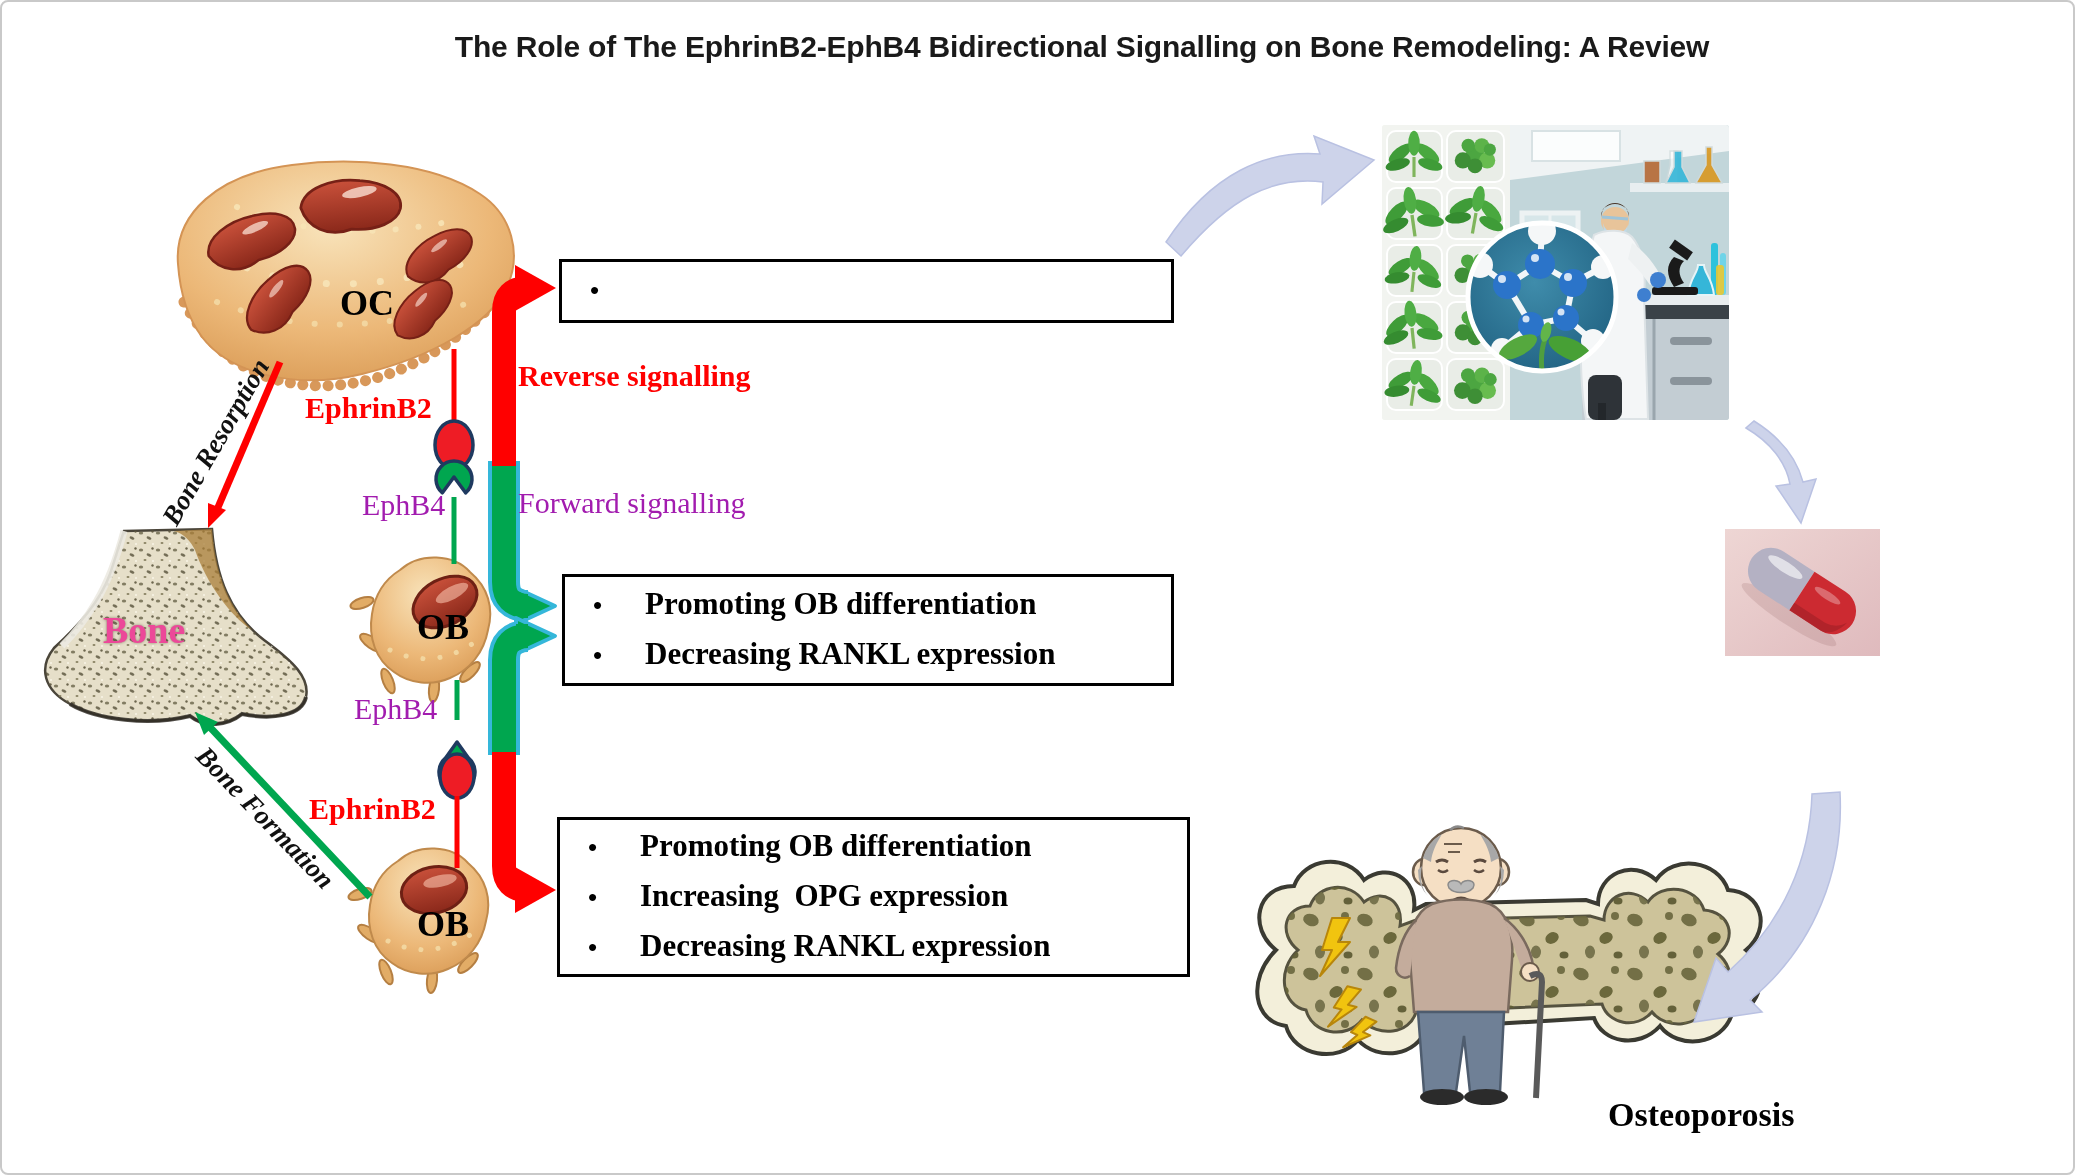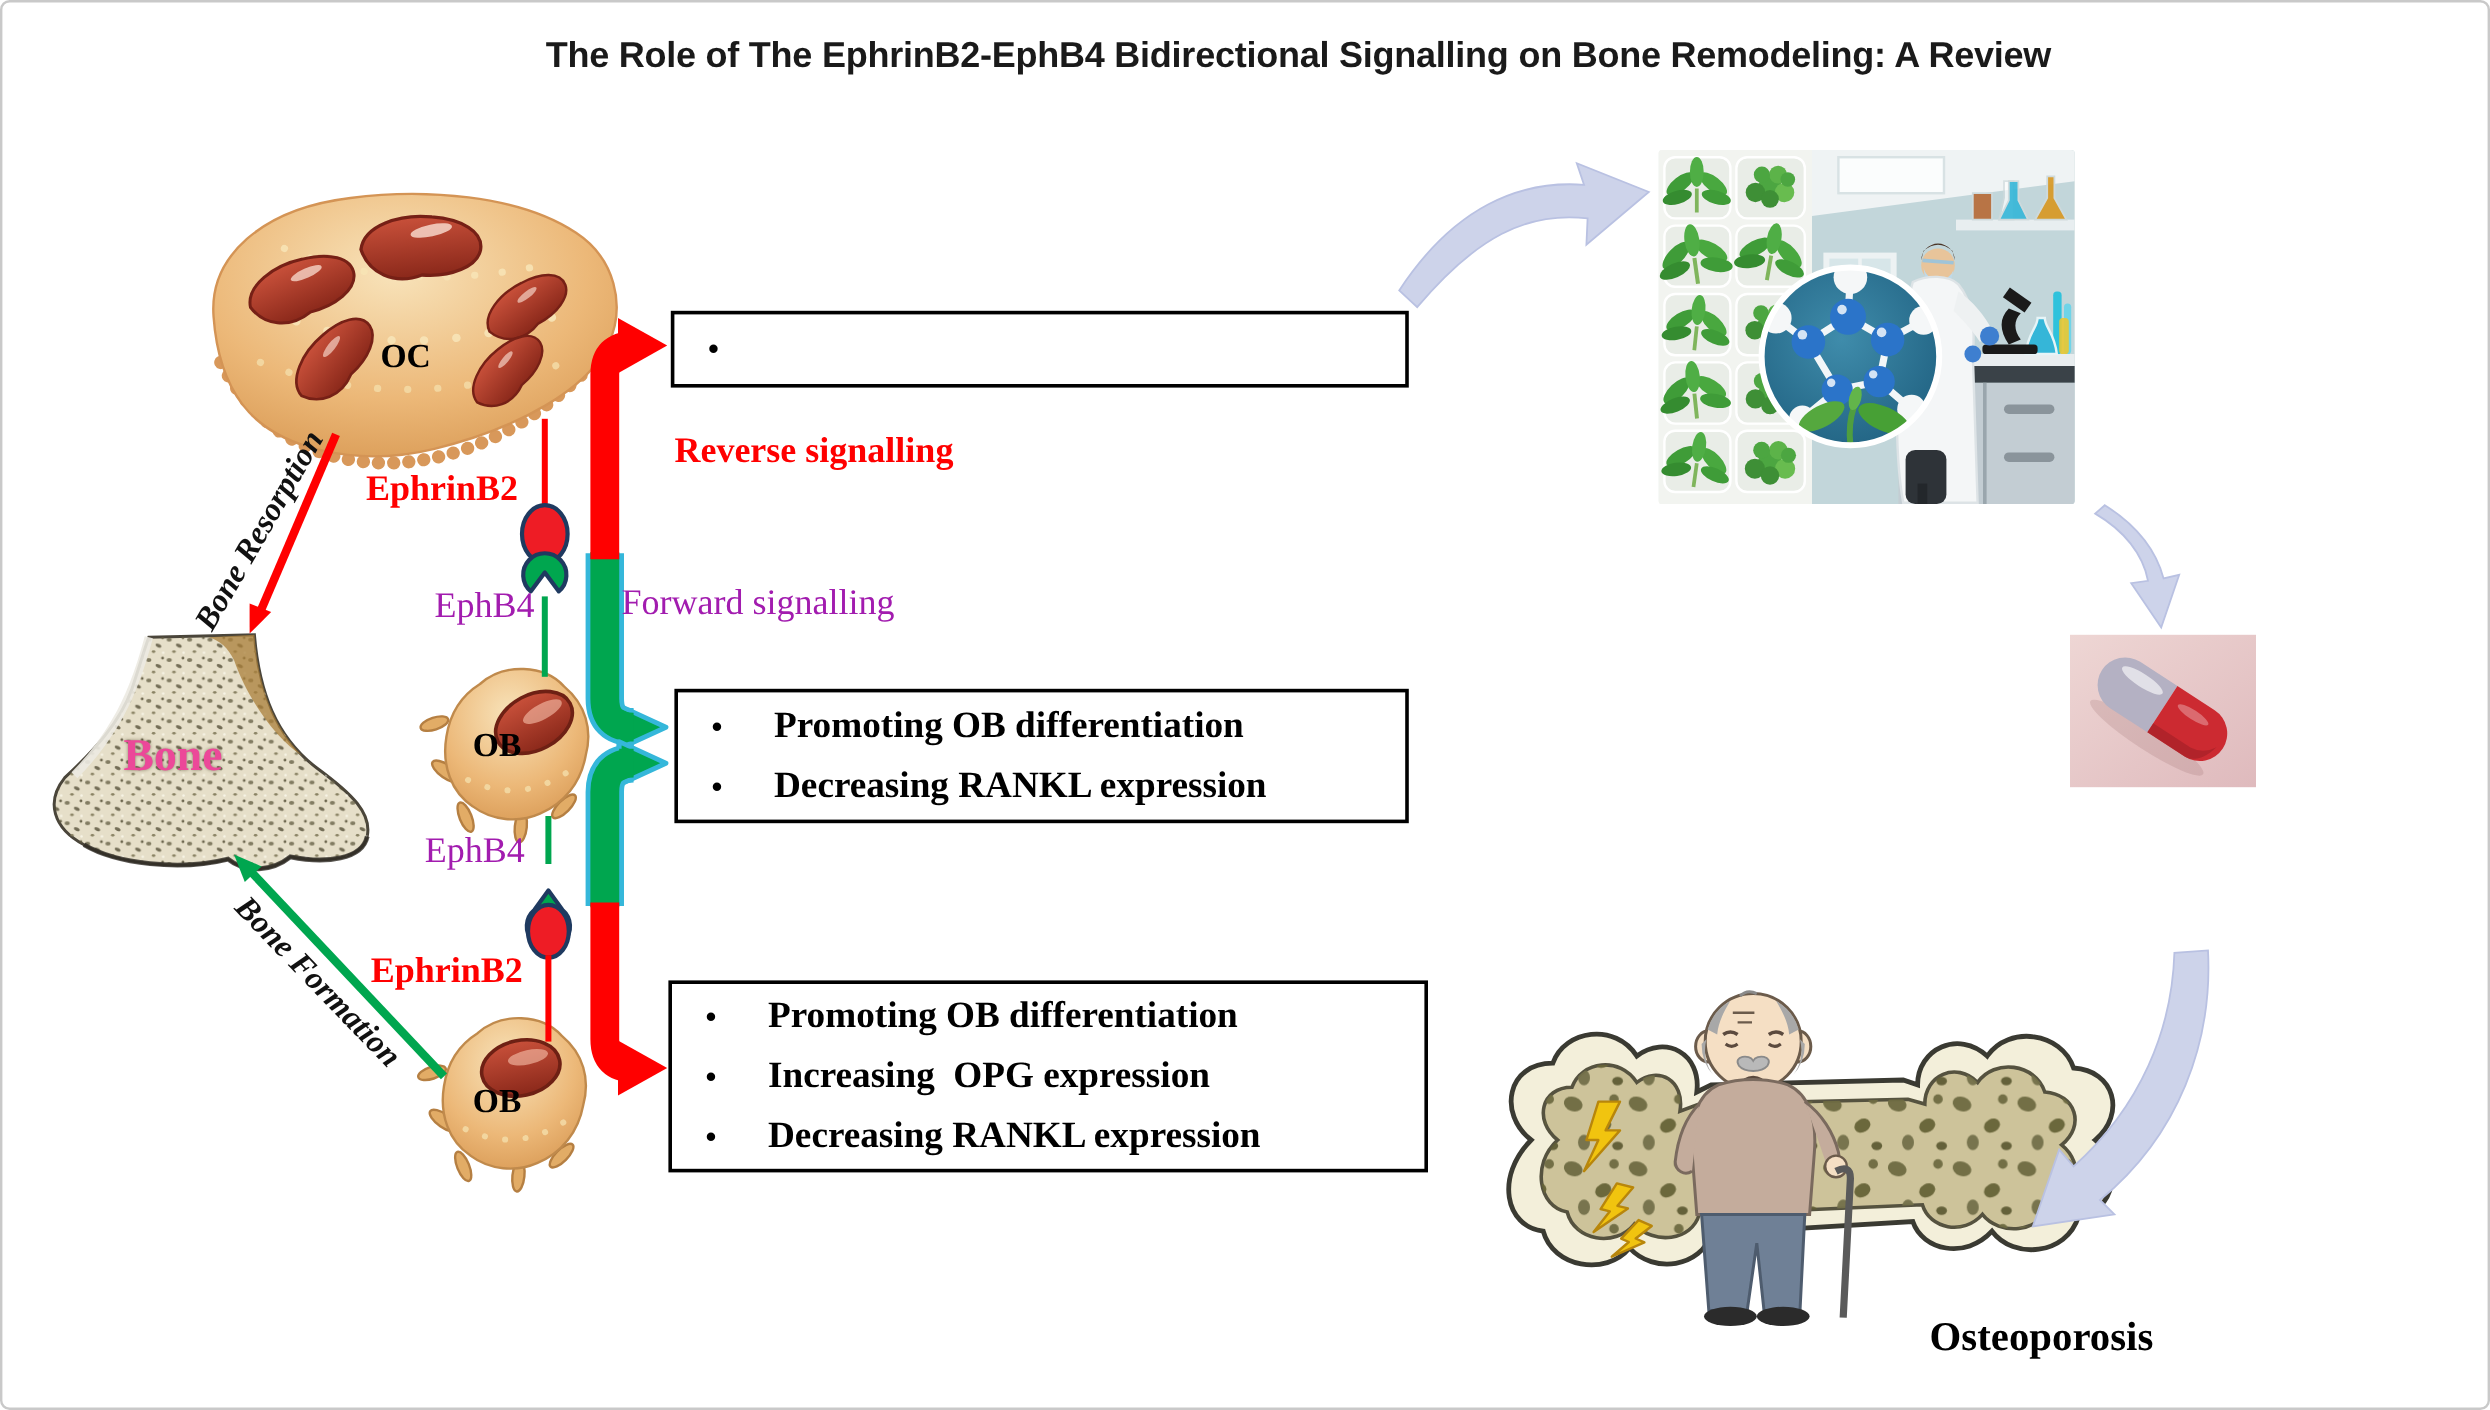--- a/index.html
+++ b/index.html
@@ -2,21 +2,21 @@
 <html><head>
 <meta charset="utf-8">
 <style>
   html,body{margin:0;padding:0;background:#fff;}
   body{width:2075px;height:1175px;font-family:"Liberation Serif",serif;}
   #canvas{position:relative;width:2075px;height:1175px;background:#fff;border:2px solid #c9c9c9;
           border-radius:8px;box-sizing:border-box;overflow:hidden;}
   #art{position:absolute;left:0;top:0;z-index:1;}
   .txt{position:absolute;z-index:2;white-space:nowrap;}
   .title{font-family:"Liberation Sans",sans-serif;font-weight:700;font-size:30px;color:#1a1a1a;letter-spacing:-0.2px;}
-  .cellLabel{font-weight:700;font-size:28px;color:#000;}
+  .cellLabel{font-weight:700;font-size:36px;color:#000;margin-left:23px;}
   .redLabel{font-weight:700;font-size:30px;color:#ff0000;}
   .greenLabel{font-weight:400;font-size:30px;color:#a21caf;}
   .boneLabel{font-weight:700;font-size:38px;color:#ec4899;text-shadow:0 0 3px rgba(60,50,20,.55);}
   .rotLabel{font-weight:700;font-style:italic;font-size:27px;color:#111;}
   .box{position:absolute;z-index:2;border:3px solid #000;background:#fff;display:flex;flex-direction:column;justify-content:center;box-sizing:border-box;padding-left:28px;}
   .brow{display:flex;align-items:baseline;font-weight:700;font-size:31px;color:#000;line-height:48px;}
   .bullet{width:52px;font-size:26px;}
   .btxt{white-space:pre-wrap;}
   .enh{font-weight:700;font-size:35px;color:#000;text-align:center;line-height:48px;}
   .osteo{font-weight:700;font-size:34px;color:#000;}
@@ -393,21 +393,21 @@
 <div class="txt rotLabel" style="left:214px;top:440px;transform:translate(-50%,-50%) rotate(-60deg);">Bone Resorption</div>
 
 <div class="txt boneLabel" style="left:101px;top:606px;">Bone</div>
 
 <div class="txt rotLabel" style="left:263px;top:816px;transform:translate(-50%,-50%) rotate(46deg);">Bone Formation</div>
 
 <div class="txt redLabel" style="left:303px;top:389px;">EphrinB2</div>
 
 <div class="txt greenLabel" style="left:360px;top:486px;">EphB4</div>
 
-<div class="txt redLabel" style="left:516px;top:357px;margin-left:44px;">Reverse signalling</div>
+<div class="txt redLabel" style="left:516px;top:357px;">Reverse signalling</div>
 
 <div class="txt greenLabel" style="left:516px;top:484px;">Forward signalling</div>
 
 <div class="txt cellLabel" style="left:392px;top:604px;">OB</div>
 
 <div class="txt greenLabel" style="left:352px;top:690px;">EphB4</div>
 
 <div class="txt redLabel" style="left:307px;top:790px;">EphrinB2</div>
 
 <div class="txt cellLabel" style="left:392px;top:901px;">OB</div>

